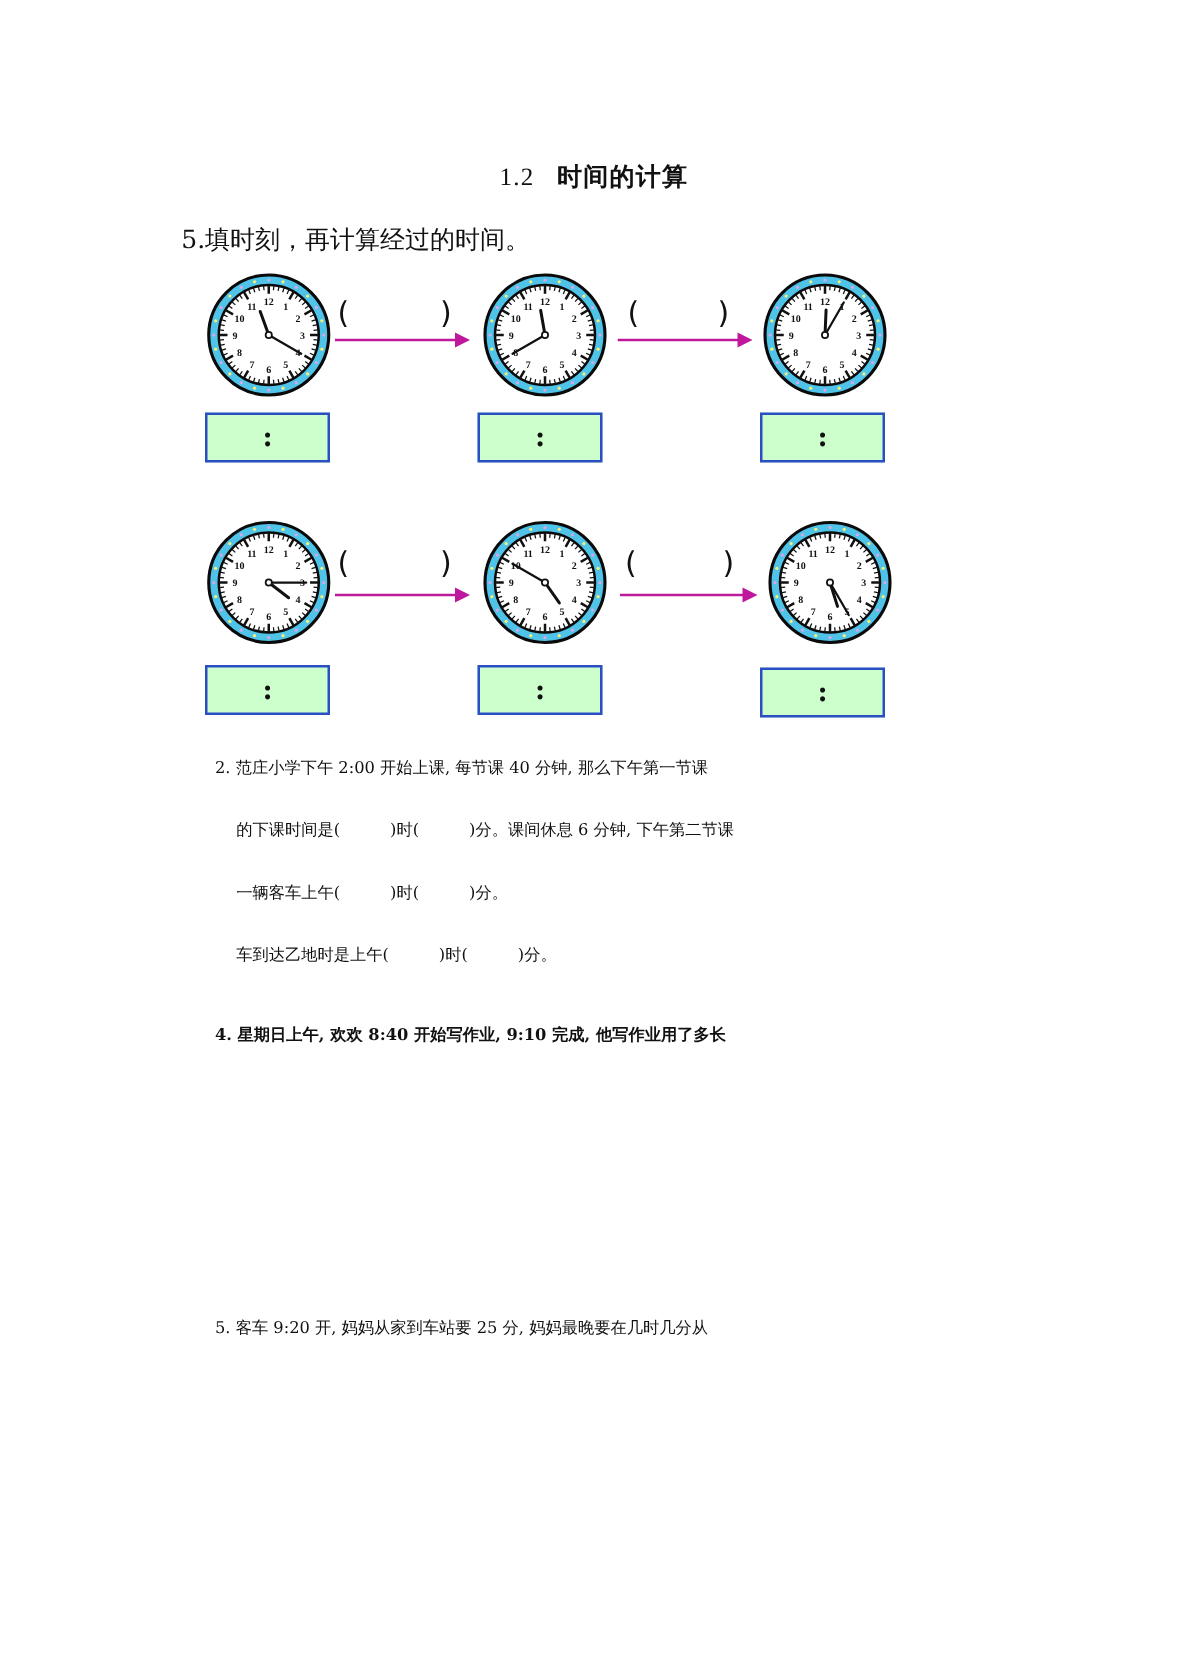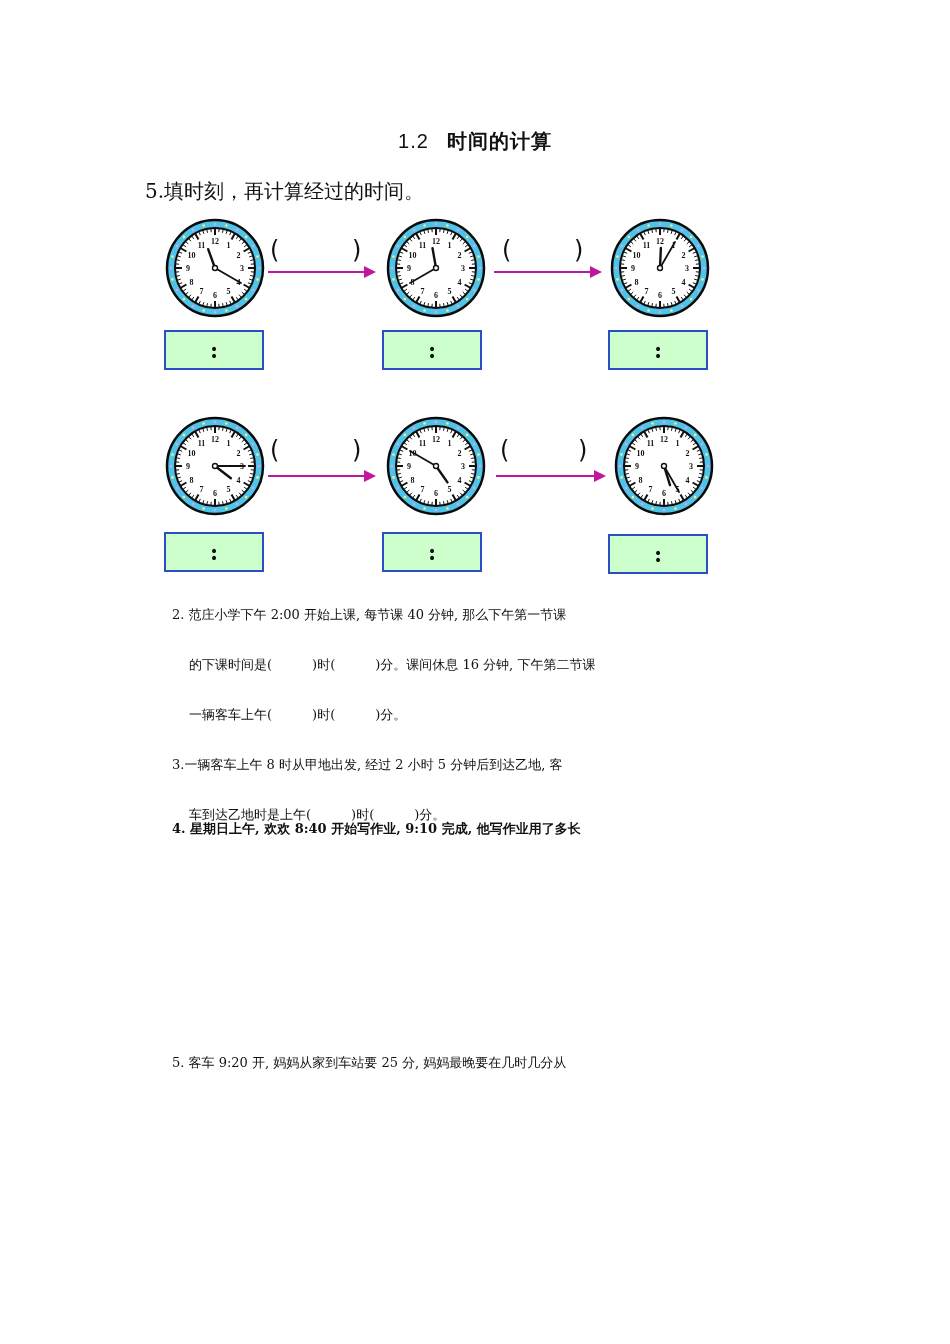--- a/index.html
+++ b/index.html
@@ -1,20 +1,20 @@
 <!DOCTYPE html>
 <html><head>
 <meta charset="utf-8">
 <style>
   html, body { margin: 0; padding: 0; background: #ffffff; }
   body { width: 950px; height: 1344px; position: relative; overflow: hidden;
          font-family: "DejaVu Serif", "Liberation Serif", serif; color: #111; }
   .title { position: absolute; top: 128px; left: 0; width: 950px; text-align: center;
            font-size: 20px; font-weight: bold; font-family: "DejaVu Sans", sans-serif; letter-spacing: 1px; }
-  .title .num { font-family: Liberation Sans, sans-serif; font-weight: normal; margin-right: 18px; }
+  .title .num { font-family: Liberation Serif, serif; font-weight: normal; margin-right: 18px; }
   .q1 { position: absolute; top: 178px; left: 145px; font-size: 20px; }
   .clock { position: absolute; width: 100px; height: 100px; }
   .clock svg { width: 100%; height: 100%; display: block; }
   .arrow { position: absolute; height: 20px; }
   .arrow svg { width: 100%; height: 100%; display: block; }
   .paren { position: absolute; font-size: 24px; font-family: "DejaVu Sans", sans-serif; }
   .paren .r { position: absolute; }
   .tbox { position: absolute; width: 100px; height: 40px; background: #ccffcc;
           border: 2px solid #2a4fc4; box-sizing: border-box; text-align: center;
           font-size: 22px; line-height: 36px; font-weight: bold; }
@@ -710,26 +710,25 @@
     <polygon points="98,4 110,10 98,16" fill="#c0189c"></polygon>
     </svg>
   </div>
 
 <div class="tbox" style="left:164px; top:532px;">:</div>
 <div class="tbox" style="left:382px; top:532px;">:</div>
 <div class="tbox" style="left:608px; top:534px;">:</div>
 
 <div class="para" style="top:590px;">
   <div>2.  范庄小学下午 2:00 开始上课,  每节课 40 分钟, 那么下午第一节课</div>
-  <div class="indent"><span>的下课时间是(</span><span class="blank"></span><span>)时(</span><span class="blank"></span><span>)分。课间休息 16 分钟, 下午第二节课</span></div>
+  <div class="indent"><span>的下课时间是(</span><span class="blank"></span><span>)时(</span><span class="blank"></span><span>)分。课间休息 6 分钟, 下午第二节课</span></div>
   <div class="indent"><span>一辆客车上午(</span><span class="blank"></span><span>)时(</span><span class="blank"></span><span>)分。</span></div>
 </div>
 
 <div class="para" style="top:740px;">
-  <div>3.一辆客车上午 8 时从甲地出发, 经过 2 小时 5 分钟后到达乙地, 客</div>
   <div class="indent"><span>车到达乙地时是上午(</span><span class="blank"></span><span>)时(</span><span class="blank"></span><span>)分。</span></div>
 </div>
 
 <div class="para" style="top:804px;font-weight:bold;">
   <div>4.  星期日上午, 欢欢 8:40 开始写作业, 9:10 完成, 他写作业用了多长</div>
 </div>
 
 <div class="para" style="top:1038px;">
   <div>5.  客车 9:20 开, 妈妈从家到车站要 25 分, 妈妈最晚要在几时几分从</div>
 </div>

